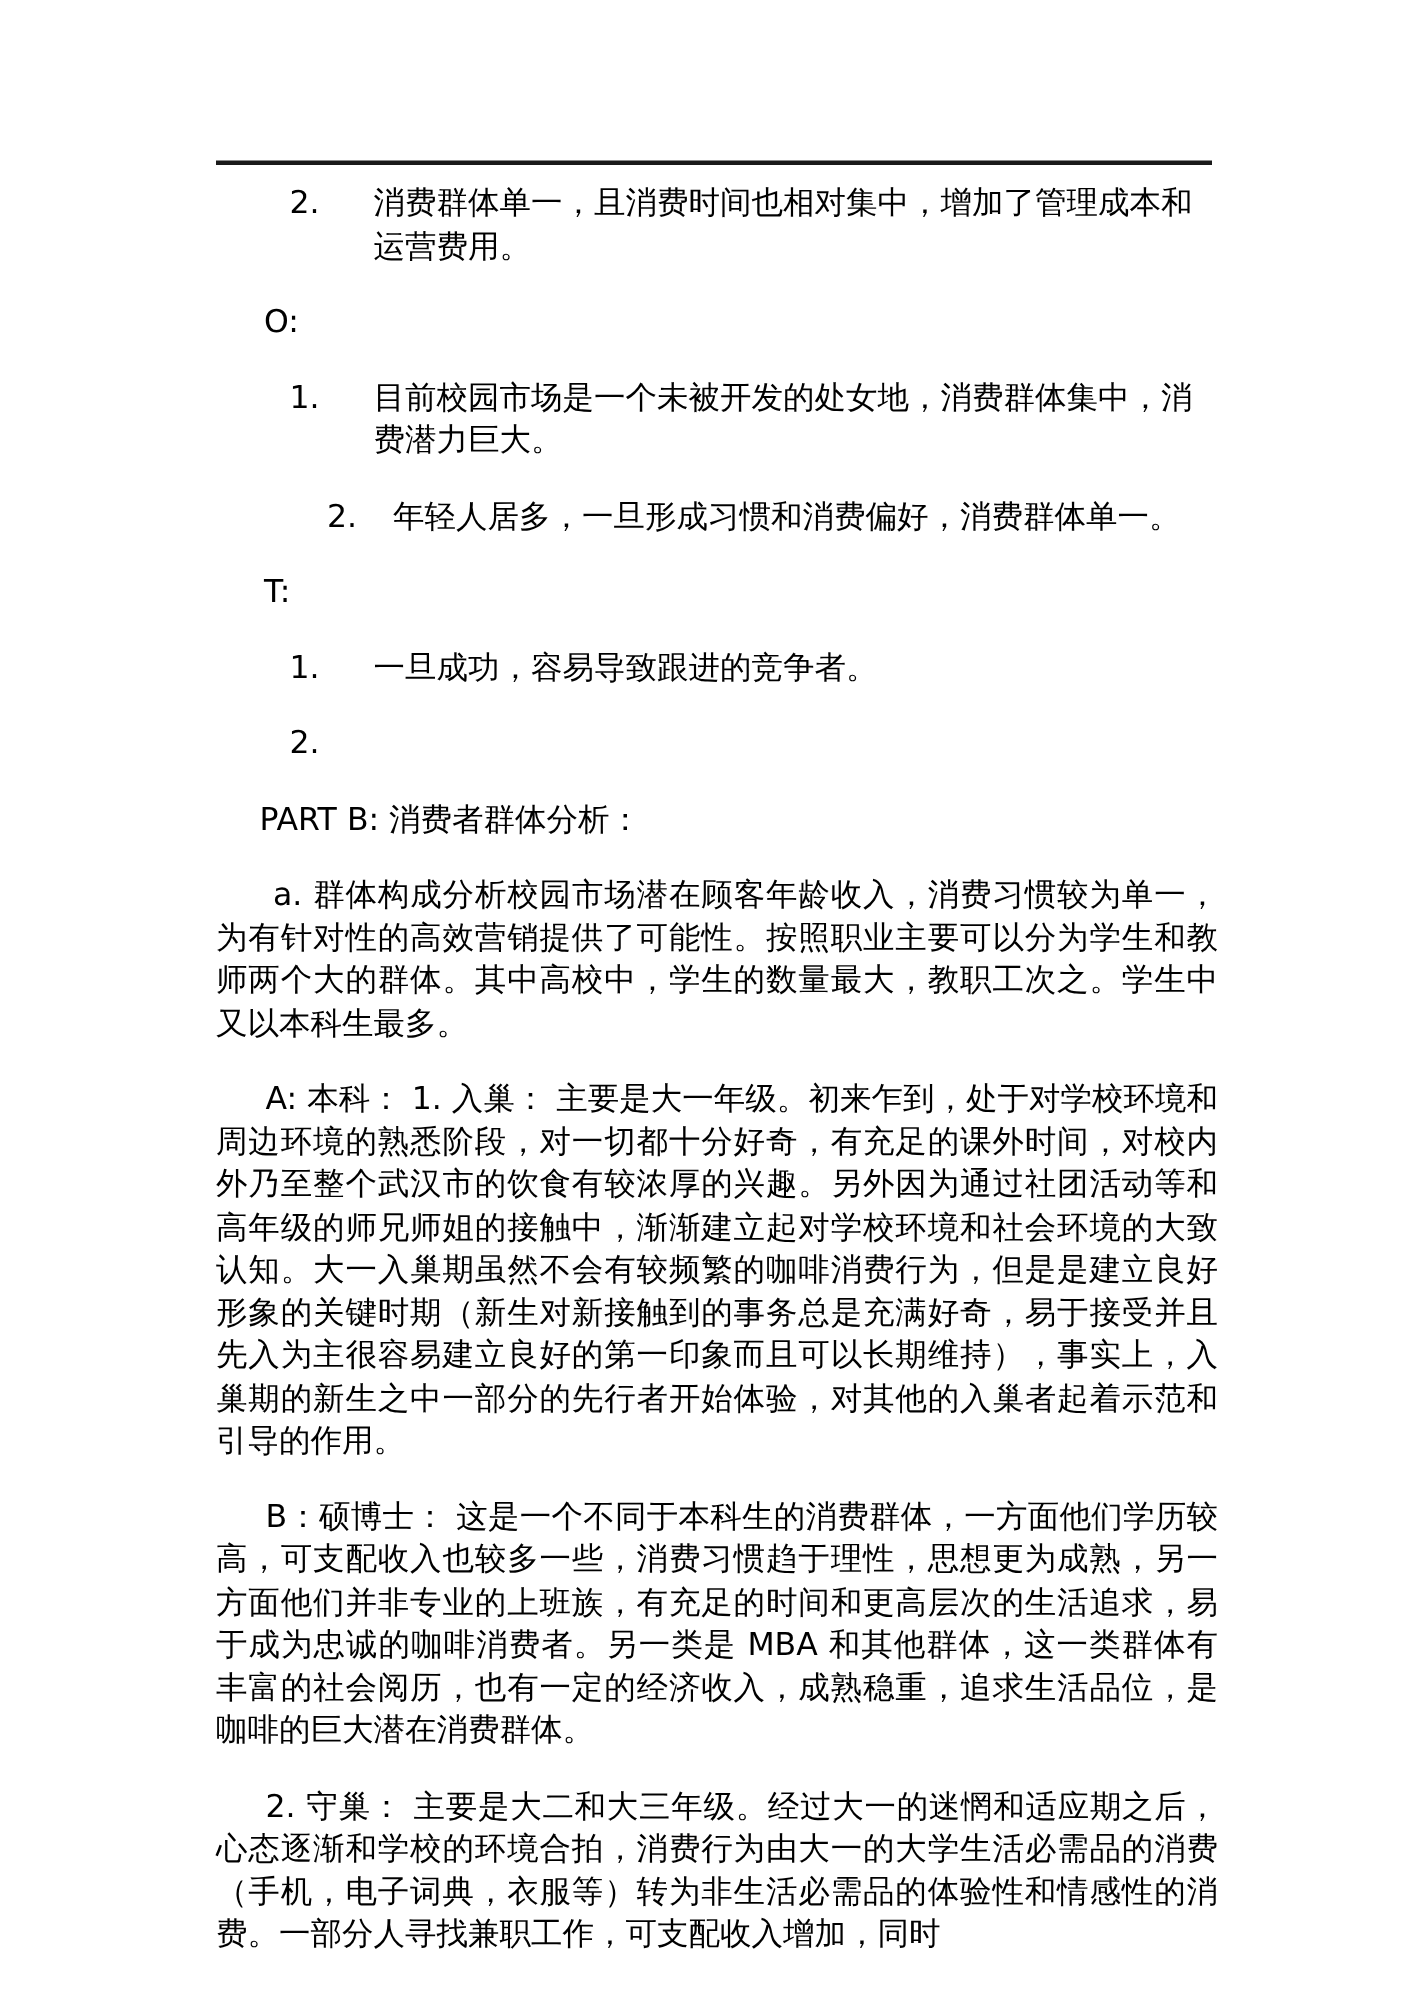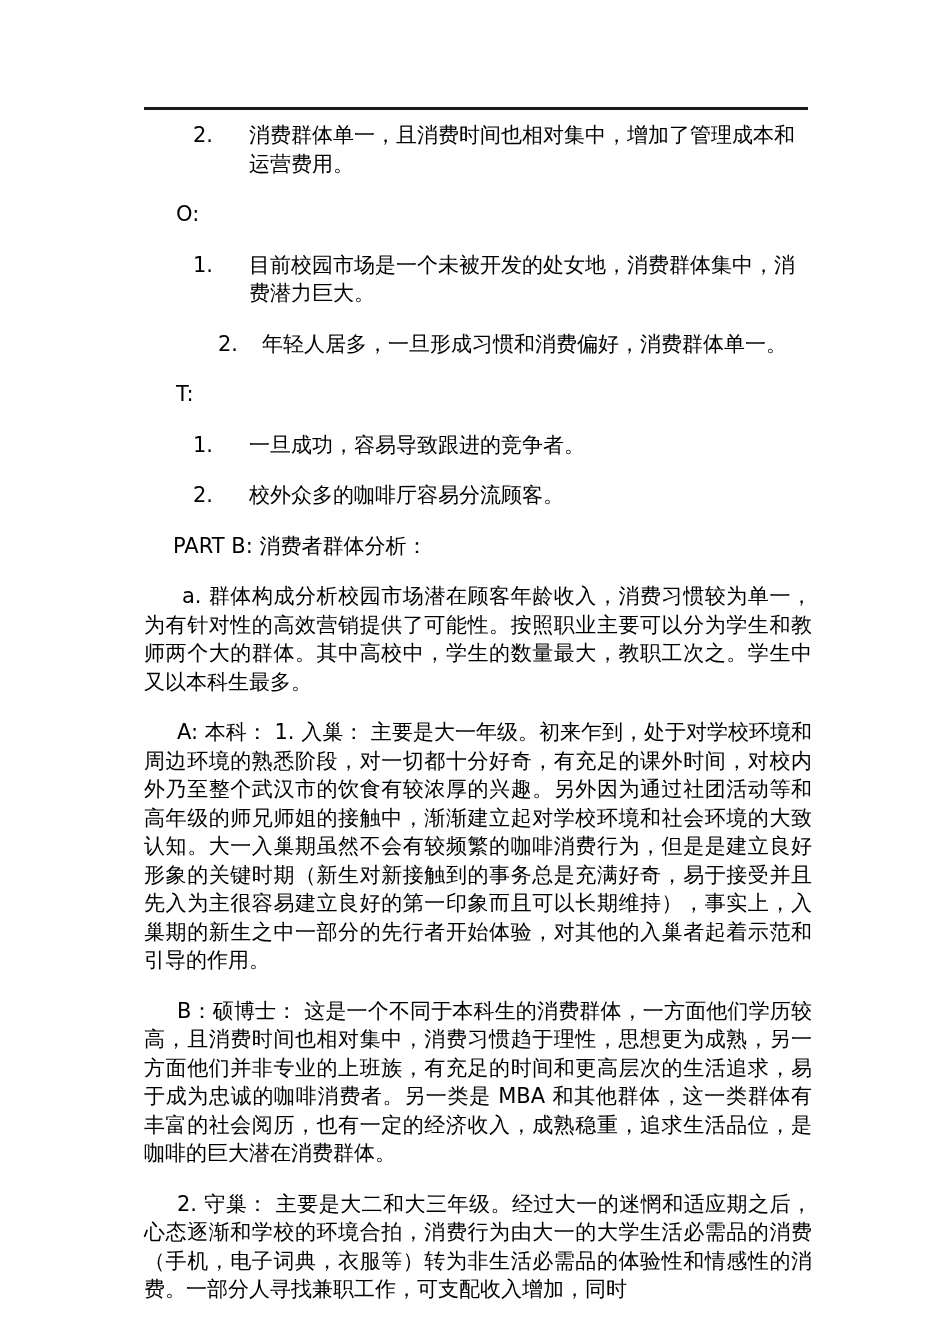--- a/index.html
+++ b/index.html
@@ -89,27 +89,26 @@
 
   <div class="blk heading">T:</div>
 
   <div class="blk li">
     <span class="num">1.</span>
     <span class="li-text">一旦成功，容易导致跟进的竞争者。</span>
   </div>
 
   <div class="blk li">
     <span class="num">2.</span>
-    <span class="li-text">校外众多的咖啡厅容易分流顾客。</span>
   </div>
 
   <div class="blk heading partb">PART B: 消费者群体分析：</div>
 
   <p class="blk para a-indent">a. 群体构成分析校园市场潜在顾客年龄收入，消费习惯较为单一，为有针对性的高效营销提供了可能性。按照职业主要可以分为学生和教师两个大的群体。其中高校中，学生的数量最大，教职工次之。学生中又以本科生最多。</p>
 
 
   <p class="blk para">A: 本科： 1. 入巢： 主要是大一年级。初来乍到，处于对学校环境和周边环境的熟悉阶段，对一切都十分好奇，有充足的课外时间，对校内外乃至整个武汉市的饮食有较浓厚的兴趣。另外因为通过社团活动等和高年级的师兄师姐的接触中，渐渐建立起对学校环境和社会环境的大致认知。大一入巢期虽然不会有较频繁的咖啡消费行为，但是是建立良好形象的关键时期（新生对新接触到的事务总是充满好奇，易于接受并且先入为主很容易建立良好的第一印象而且可以长期维持），事实上，入巢期的新生之中一部分的先行者开始体验，对其他的入巢者起着示范和引导的作用。</p>
 
-  <p class="blk para">B：硕博士： 这是一个不同于本科生的消费群体，一方面他们学历较高，且消费时间也相对集中，消费习惯趋于理性，思想更为成熟，另一方面他们并非专业的上班族，有充足的时间和更高层次的生活追求，易于成为忠诚的咖啡消费者。另一类是 MBA 和其他群体，这一类群体有丰富的社会阅历，也有一定的经济收入，成熟稳重，追求生活品位，是咖啡的巨大潜在消费群体。</p>
+  <p class="blk para">B：硕博士： 这是一个不同于本科生的消费群体，一方面他们学历较高，可支配收入也较多一些，消费习惯趋于理性，思想更为成熟，另一方面他们并非专业的上班族，有充足的时间和更高层次的生活追求，易于成为忠诚的咖啡消费者。另一类是 MBA 和其他群体，这一类群体有丰富的社会阅历，也有一定的经济收入，成熟稳重，追求生活品位，是咖啡的巨大潜在消费群体。</p>
 
   <p class="blk para">2. 守巢： 主要是大二和大三年级。经过大一的迷惘和适应期之后，心态逐渐和学校的环境合拍，消费行为由大一的大学生活必需品的消费（手机，电子词典，衣服等）转为非生活必需品的体验性和情感性的消费。一部分人寻找兼职工作，可支配收入增加，同时</p>
 
 </div>
 
 </body></html>

